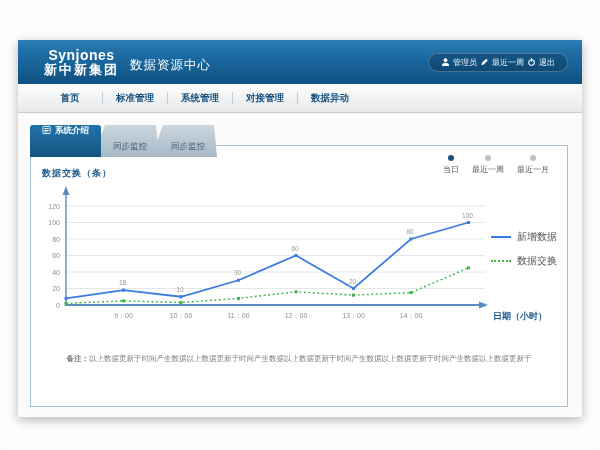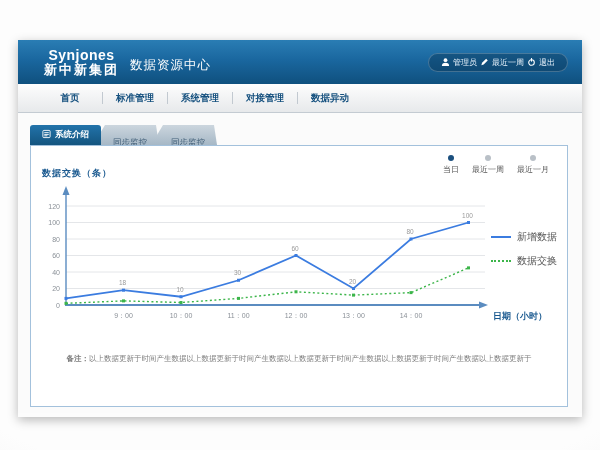--- a/index.html
+++ b/index.html
@@ -18,21 +18,21 @@
     padding:0 12px;border-radius:10px;background:rgba(6,40,66,.35);border:1px solid rgba(255,255,255,.22);}
   .user-item{display:flex;align-items:center;gap:3px;color:#e9f3fb;font-size:8px;white-space:nowrap;cursor:pointer;}
   
   .nav{height:28px;background:linear-gradient(180deg,#fdfdfd,#e7e9eb);border-bottom:1px solid #c4cbd2;
     display:flex;align-items:center;padding-left:20px;}
   .nav-item{width:64px;text-align:center;font-size:9.5px;font-weight:bold;color:#16517f;cursor:pointer;}
   .nav-sep{width:1px;height:12px;background:#c2c9d0;}
   
   .content{position:relative;height:300px;background:#fbfbfb;}
   .tabs{position:absolute;left:12px;top:12px;display:flex;align-items:flex-end;}
-  .tab{height:20px;display:flex;align-items:center;font-size:8.5px;cursor:pointer;box-sizing:border-box;}
+  .tab{height:32px;display:flex;align-items:flex-start;font-size:8.5px;cursor:pointer;box-sizing:border-box;}
   .tab.active{background:linear-gradient(180deg,#2273aa,#14557f);color:#fff;font-weight:bold;
     border-radius:3px 3px 0 0;padding:0 12px;gap:4px;z-index:3;}
   .tab.inactive{background:linear-gradient(180deg,#ccd6de,#a6b8c6);color:#3f5d76;padding:16px 12px 0 20px;
     clip-path:polygon(12px 0,calc(100% - 3px) 0,100% 100%,0 100%);margin-left:-8px;z-index:1;}
   .panel{position:absolute;left:12px;top:32px;width:538px;height:262px;background:#fff;
     border:1px solid #a3c1dc;box-sizing:border-box;}
   .radios{position:absolute;top:9px;right:18px;display:flex;gap:13px;}
   .radio{display:flex;align-items:center;gap:3px;font-size:8px;color:#555;cursor:pointer;flex-direction:column;}
   .radio .dot{width:6px;height:6px;border-radius:50%;}
   .ylabel{position:absolute;left:11px;top:21px;font-size:9px;font-weight:bold;color:#1b5a90;letter-spacing:1px;}

